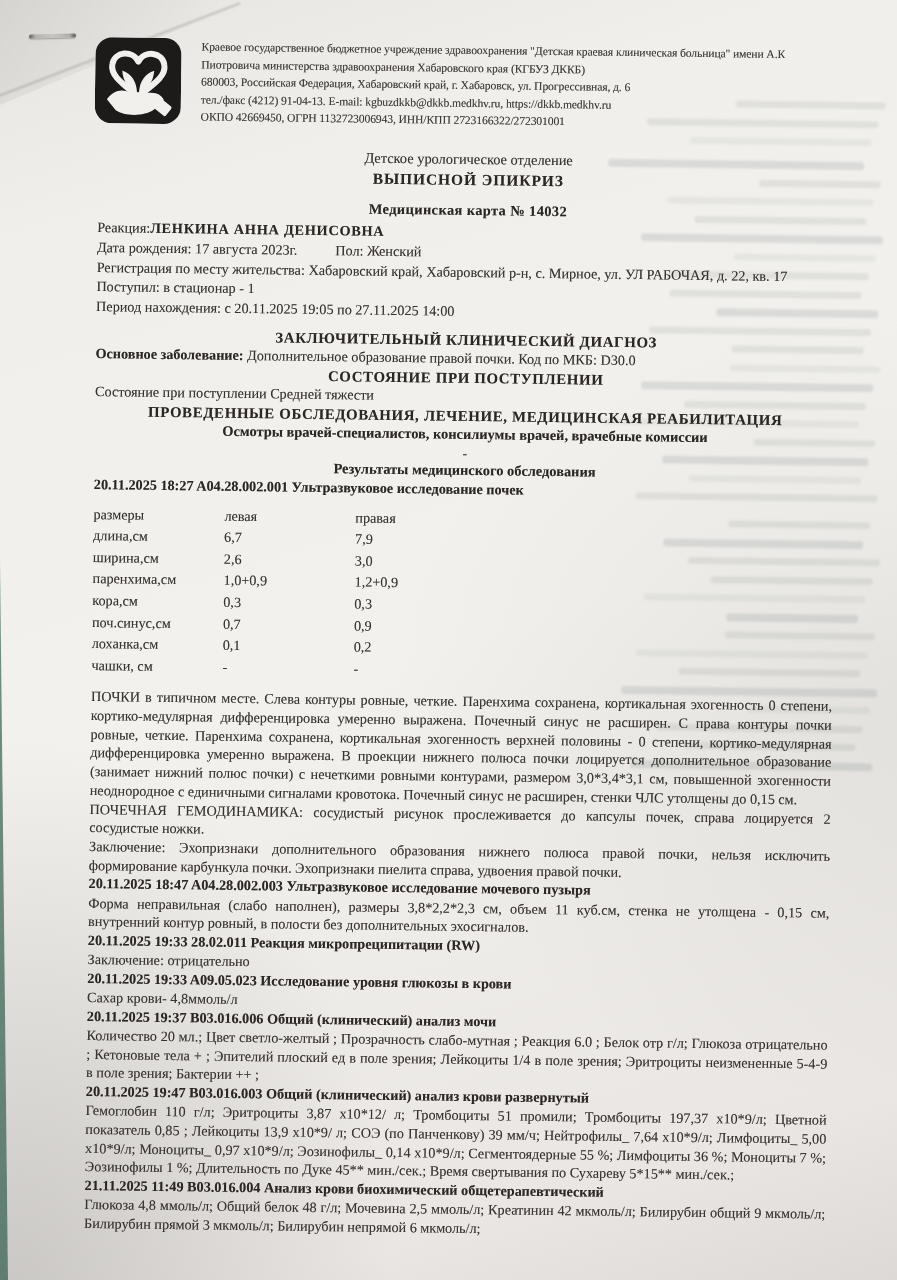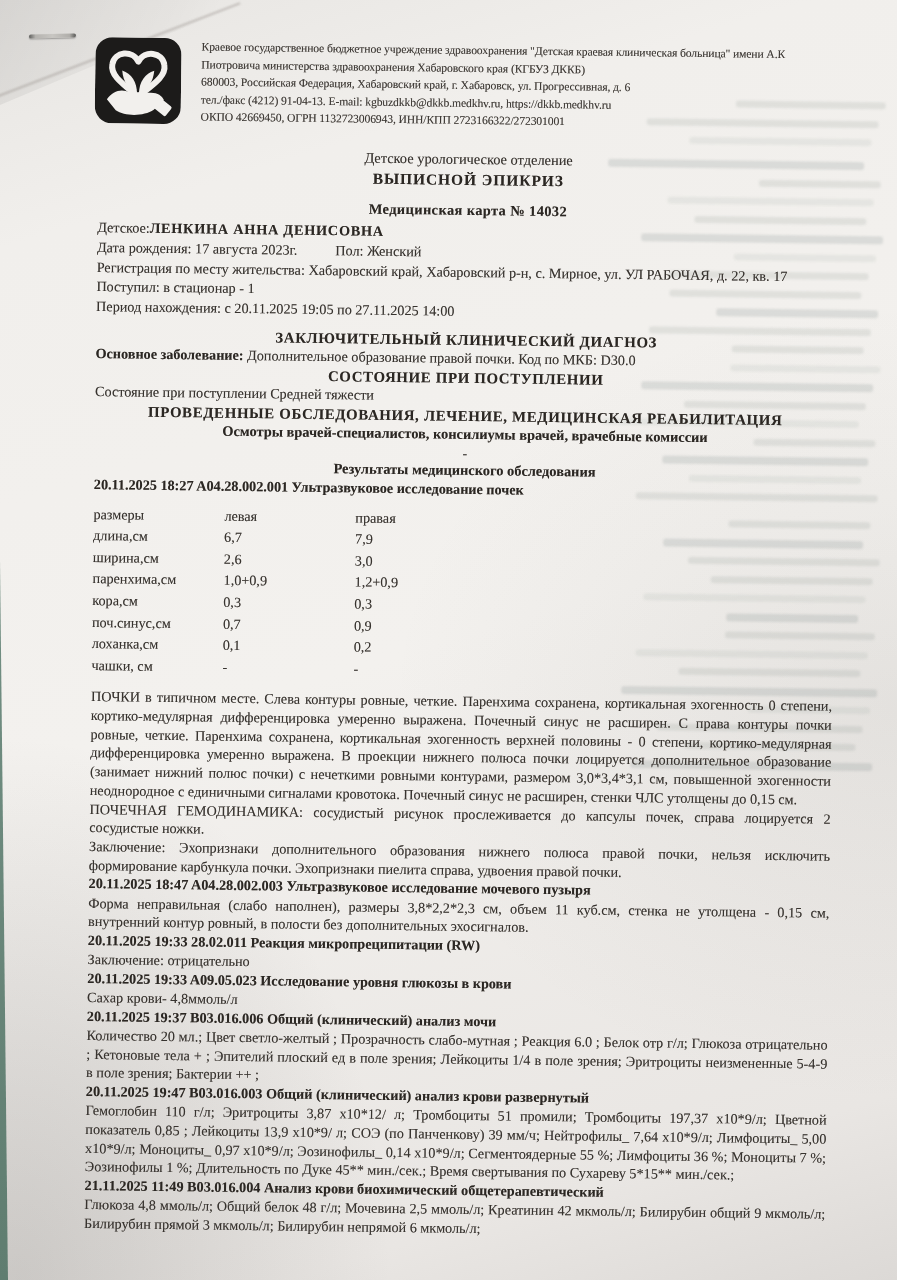--- a/index.html
+++ b/index.html
@@ -157,21 +157,21 @@
           <div>тел./факс (4212) 91-04-13. E-mail: kgbuzdkkb@dkkb.medkhv.ru, https://dkkb.medkhv.ru</div>
           <div>ОКПО 42669450, ОГРН 1132723006943, ИНН/КПП 2723166322/272301001</div>
         </div>
       </div>
 
       <div class="center dept">Детское урологическое отделение</div>
       <div class="center doc-title">ВЫПИСНОЙ ЭПИКРИЗ</div>
       <div class="center med-card">Медицинская карта № 14032</div>
 
       <div class="pblock">
-        <div class="pline"><span>Детское:</span><span class="pname">ЛЕНКИНА АННА ДЕНИСОВНА</span></div>
+        <div class="pline"><span>Реакция:</span><span class="pname">ЛЕНКИНА АННА ДЕНИСОВНА</span></div>
         <div class="pline"><span>Дата рождения: 17 августа 2023г.</span><span class="sex-gap">Пол: Женский</span></div>
         <div class="pline">Регистрация по месту жительства: Хабаровский край, Хабаровский р-н, с. Мирное, ул. УЛ РАБОЧАЯ, д. 22, кв. 17</div>
         <div class="pline">Поступил: в стационар - 1</div>
         <div class="pline">Период нахождения: с 20.11.2025 19:05 по 27.11.2025 14:00</div>
       </div>
 
       <div class="center h-bold mt10">ЗАКЛЮЧИТЕЛЬНЫЙ КЛИНИЧЕСКИЙ ДИАГНОЗ</div>
       <div class="line"><span class="b">Основное заболевание:</span><span> Дополнительное образование правой почки. Код по МКБ: D30.0</span></div>
 
       <div class="center h-bold mt2">СОСТОЯНИЕ ПРИ ПОСТУПЛЕНИИ</div>

